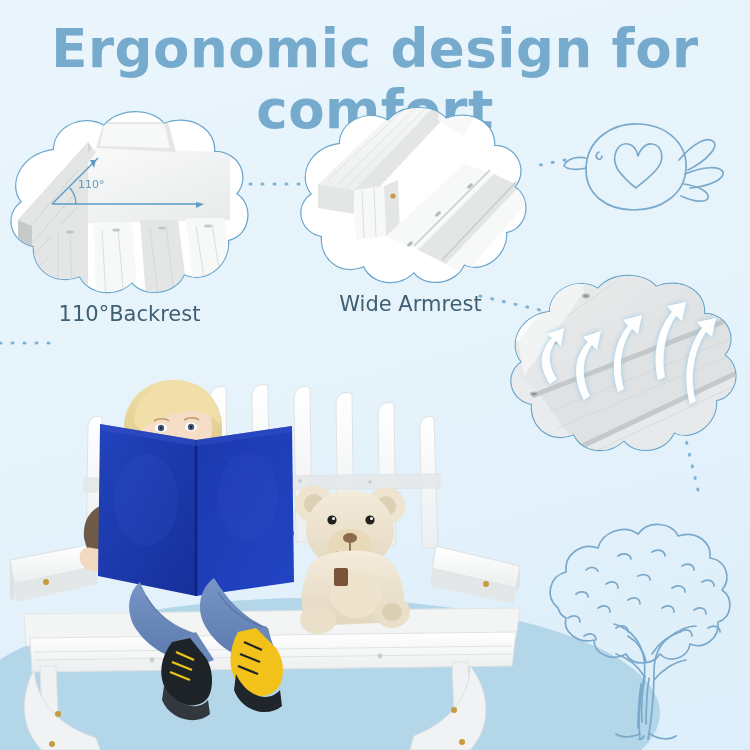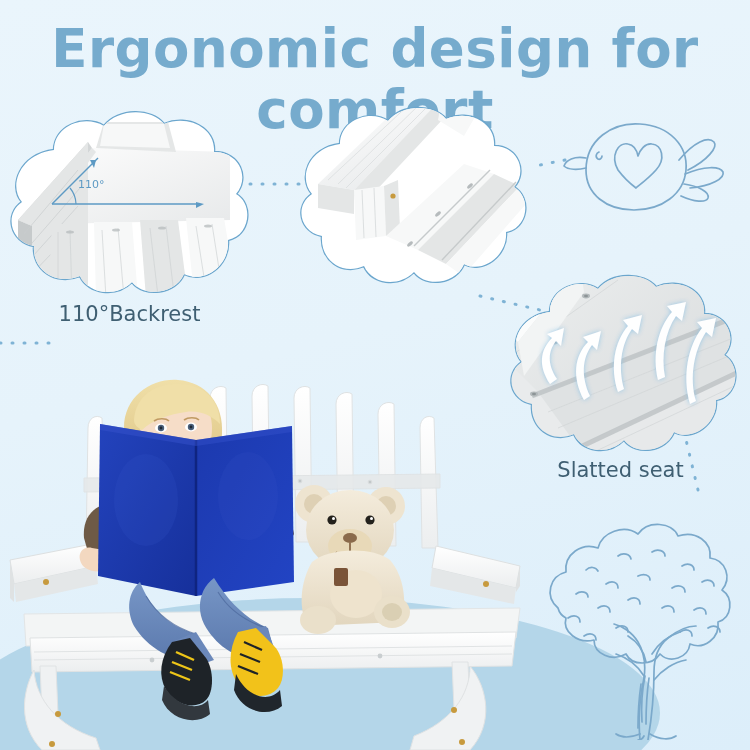--- a/index.html
+++ b/index.html
@@ -207,20 +207,21 @@
             <ellipse cx="182" cy="82" rx="3.4" ry="1.6" transform="rotate(-40 182 82)"></ellipse>
             <ellipse cx="122" cy="140" rx="3.4" ry="1.6" transform="rotate(-40 122 140)"></ellipse>
           </g>
         </g>
 
         <circle cx="105" cy="92" r="2.6" fill="#c79a3e"></circle>
 
         <path d="M154,-6 L198,-6 L176,32 L150,16 Z" class="wood-lt"></path>
       </g>
     </svg>
+    <div class="cloud-label" style="left:0;width:245px;top:188px;">Wide Armrest</div>
   </div>
 
   <div class="cloud" style="left:498px;top:272px;">
     <svg width="245" height="185" viewBox="0 0 245 185">
       <defs>
         <clipPath id="clip3">
           <path d="M52,40 C52,16 82,5 100,17 C114,0 146,0 158,15
                    C182,5 208,19 206,42 C230,42 240,68 226,83
                    C244,94 240,124 218,128 C220,152 194,170 176,160
                    C168,180 138,184 126,168 C110,184 84,180 76,162
@@ -288,21 +289,20 @@
                    C84,86 83,105 92,124 Z"></path>
           <path d="M120,120 C112,96 116,70 130,54 L125,48 L144,43 L140,62 L134,57
                    C123,72 120,96 126,117 Z"></path>
           <path d="M160,108 C154,82 160,56 174,40 L169,34 L188,30 L184,49 L178,44
                    C167,60 163,84 167,105 Z"></path>
           <path d="M192,132 C184,104 190,74 204,56 L199,50 L218,46 L214,65 L208,60
                    C196,78 191,106 198,129 Z"></path>
         </g>
       </g>
     </svg>
-    <div class="cloud-label" style="left:0;width:245px;top:186px;">Slatted seat</div>
   </div>
 
   <div class="doodle" style="left:548px;top:112px;width:200px;height:115px;">
     <svg width="200" height="115" viewBox="0 0 200 115">
 
       <path d="M38,58 C38,28 64,10 92,12 C122,14 140,34 138,58
                C136,82 114,98 86,98 C58,98 38,82 38,58 Z"></path>
 
       <path d="M38,46 C26,44 18,48 16,54 C20,58 30,58 38,56"></path>
 

